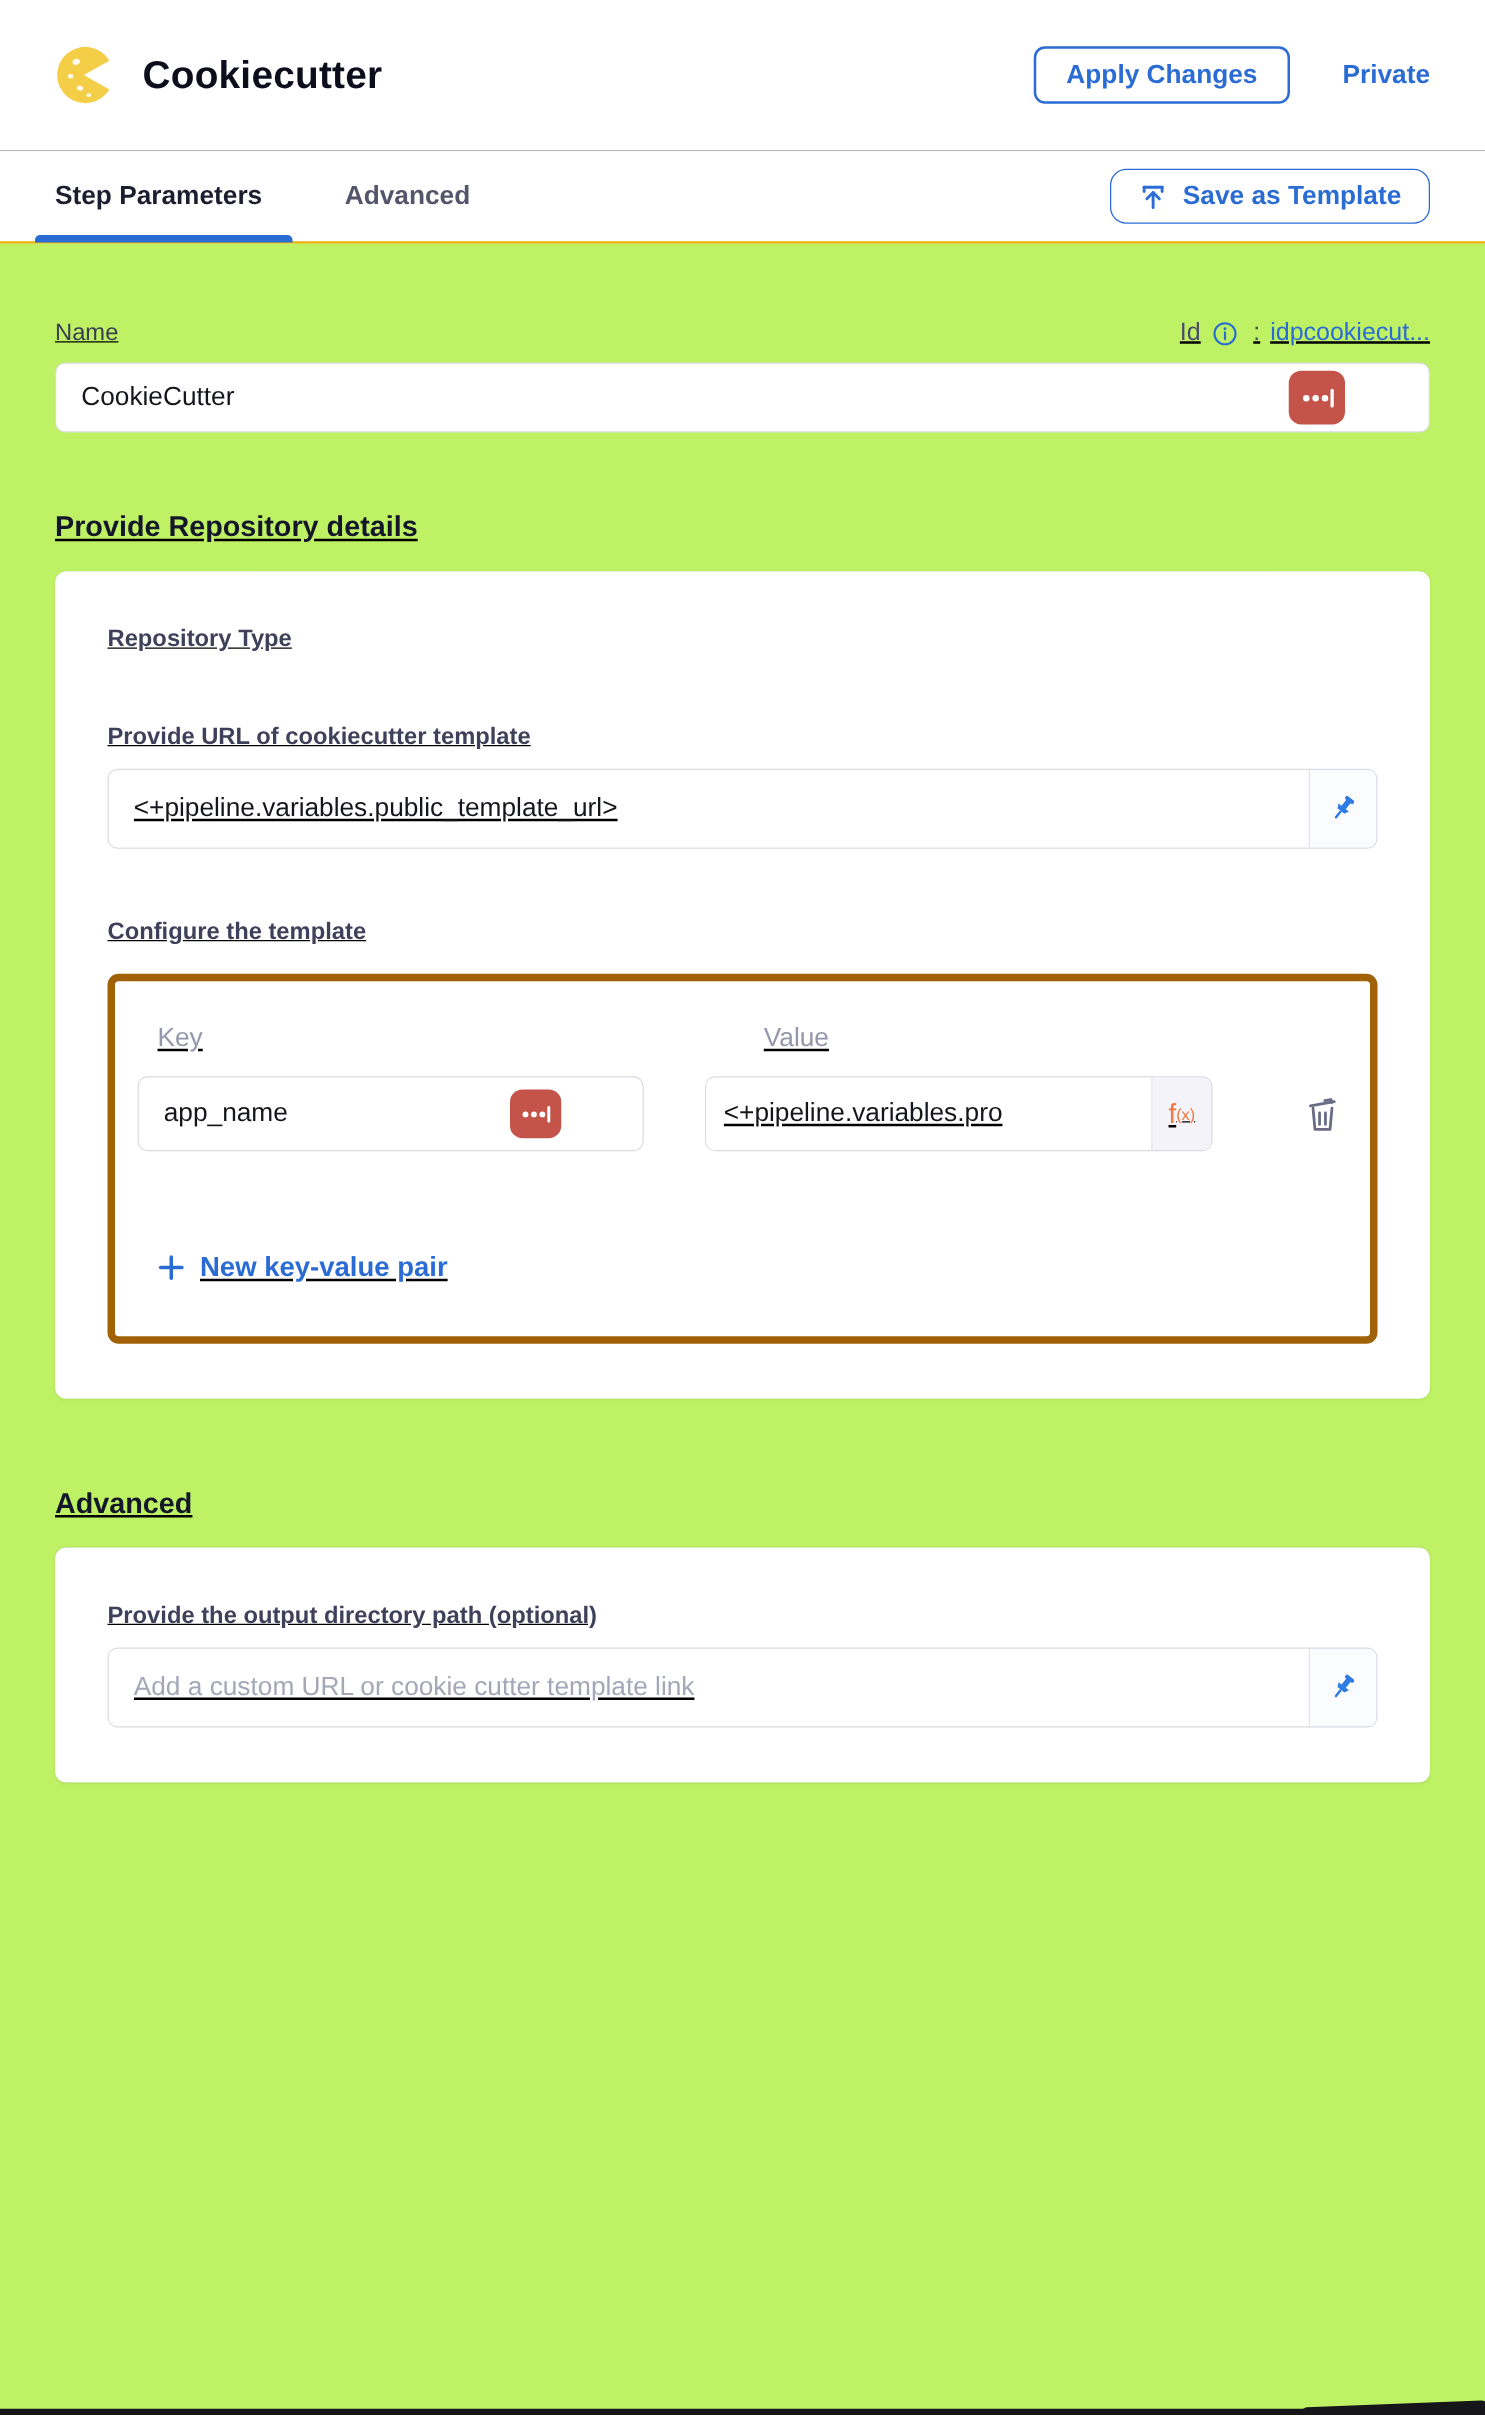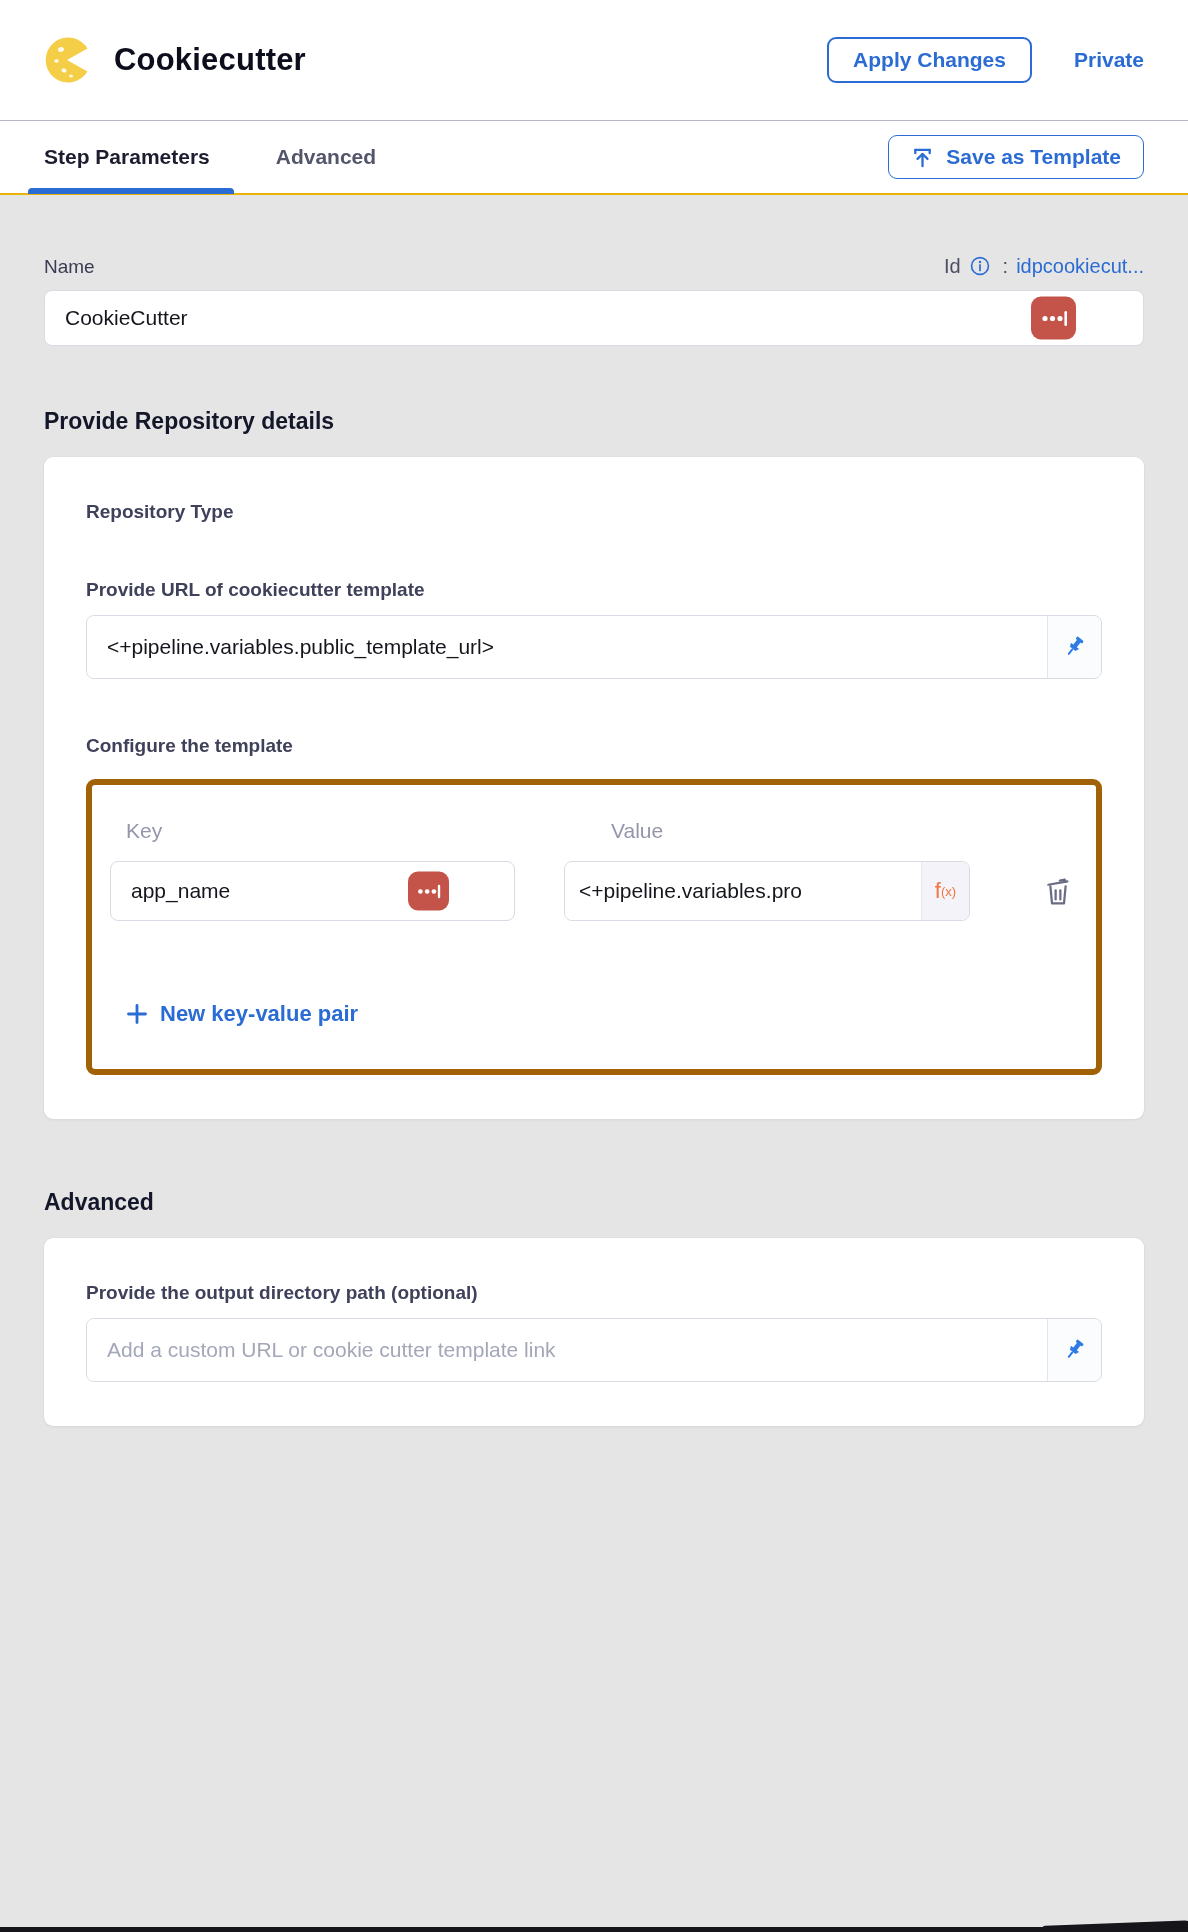--- a/index.html
+++ b/index.html
@@ -30,28 +30,28 @@
   .tabbar {
     height:74px; background:#fff; display:flex; align-items:center;
     padding:0 44px; position:relative; border-bottom:2px solid #eab308; flex:0 0 auto;
   }
   .tab { font-size:21px; color:#53556b; font-weight:600; margin-right:66px; cursor:pointer; position:relative; height:100%; display:flex; align-items:center; }
   .tab.active { color:#1c1e30; font-weight:700; }
   .tab.active::after {
     content:""; position:absolute; left:-16px; right:-24px; bottom:-1px; height:6px;
     background:#2b6cd4; border-radius:4px 4px 0 0;
   }
-  .tabbar .btn-outline { margin-left:auto; border-width:1.5px; padding:9px 22px; }
-
-  
-  .content { flex:1 1 auto; background:#e5e5e5; padding:40px 44px 0 44px; position:relative; }
+  .tabbar .btn-outline { margin-left:auto; border-width:1.5px; padding:9px 22px;border-radius:13px; }
+
+  
+  .content { flex:1 1 auto; background:#bef264; padding:40px 44px 0 44px; position:relative;text-decoration:underline; }
 
   .name-row { display:flex; align-items:center; justify-content:space-between; margin-top:20px; }
   .field-label { font-size:19px; color:#3a3c52; }
-  .id-wrap { display:flex; align-items:flex-start; gap:8px; font-size:20px; }
+  .id-wrap { display:flex; align-items:flex-end; gap:8px; font-size:20px; }
   .id-label { color:#4c4e64; }
   .id-colon { color:#4c4e64; margin-left:4px; }
   .id-value { color:#2b6cd4; cursor:pointer; }
 
   .text-input-wrap { position:relative; margin-top:12px; }
   .text-input {
     width:100%; height:56px; background:#fff; border:1px solid #d9dae3; border-radius:8px;
     font-size:21px; color:#15161d; padding:0 20px; font-family:inherit; outline:none;
   }
   .text-input::placeholder { color:#a3a7b8; }

